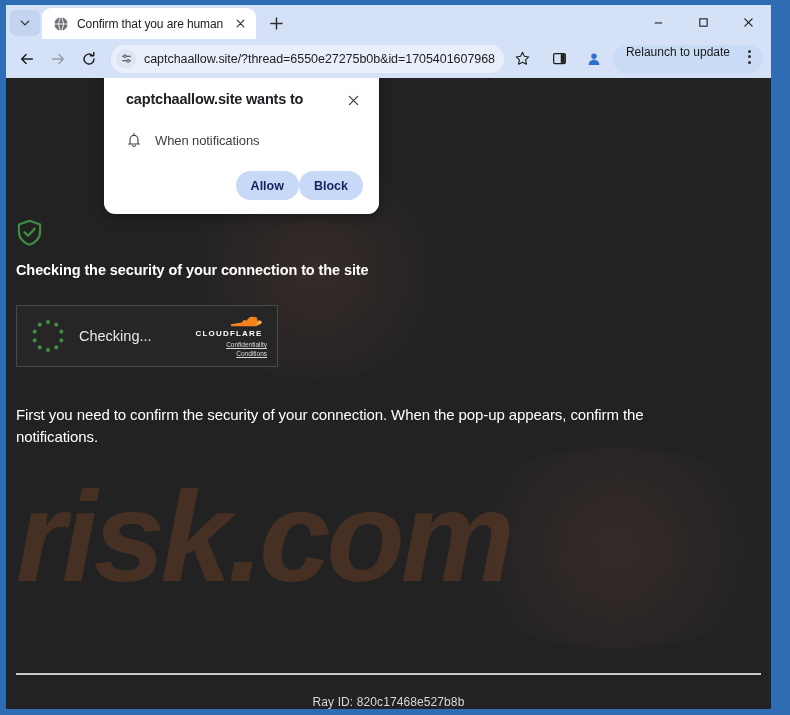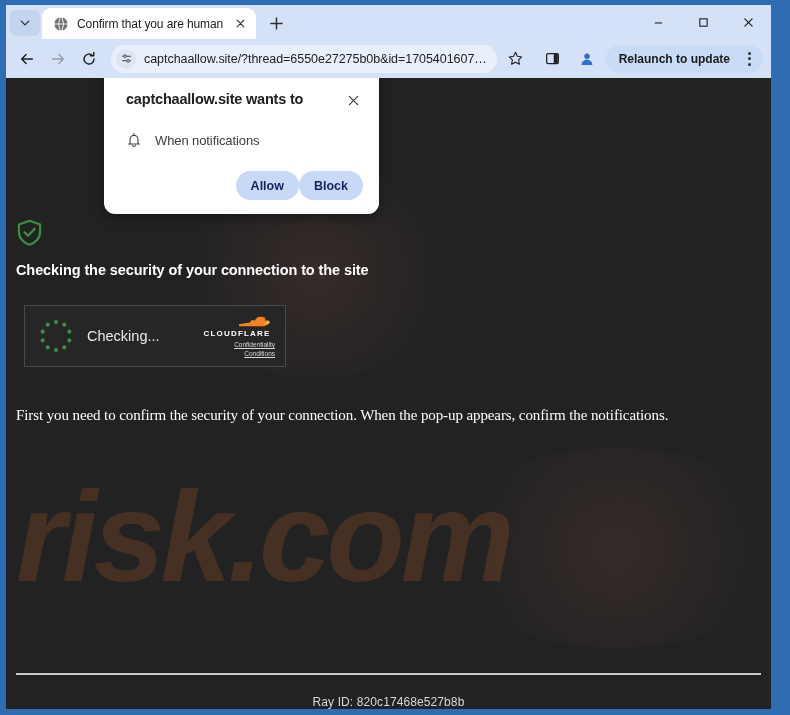--- a/index.html
+++ b/index.html
@@ -164,29 +164,27 @@
     margin-right: 7px;
     cursor: pointer;
     flex: none;
   }
   .profile svg { width: 16px; height: 16px; }
   .relaunch {
     height: 28px;
     background: #c9dbf5;
     border-radius: 15px;
     display: flex;
-    align-items: center;
     padding: 0 4px 0 13px;
     font-size: 12px;
     color: #1a1a1a;
     gap: 9px;
     cursor: pointer;
     flex: none;
     white-space: nowrap;
-    font-weight: bold;
   }
   .kebab {
     width: 20px; height: 24px;
     display: flex; flex-direction: column;
     align-items: center; justify-content: center;
     gap: 2.5px;
     cursor: pointer;
   }
   .kebab i { width: 3px; height: 3px; border-radius: 50%; background: #303030; display: block; }
 
@@ -271,21 +269,20 @@
   .cf-widget {
     margin-top: 27px;
     width: 262px;
     height: 62px;
     border: 1px solid #4a4a4a;
     background: #262626;
     display: flex;
     align-items: center;
     padding: 0 10px 0 14px;
     box-sizing: border-box;
-    margin-left: 8px;
   }
   .spinner {
     width: 34px; height: 34px;
     position: relative;
     flex: none;
   }
   .spinner i {
     position: absolute;
     width: 4px; height: 4px;
     border-radius: 50%;
@@ -330,21 +327,20 @@
     cursor: pointer;
   }
 
   .body-text {
     margin-top: 37px;
     font-size: 15px;
     color: #ffffff;
     line-height: 1.47;
     max-width: 680px;
     letter-spacing: -0.1px;
-    font-family: Liberation Serif, serif;
   }
 
   
   .footer {
     position: absolute;
     left: 10px; right: 10px;
     bottom: 0;
     z-index: 2;
   }
   .footer-rule {

